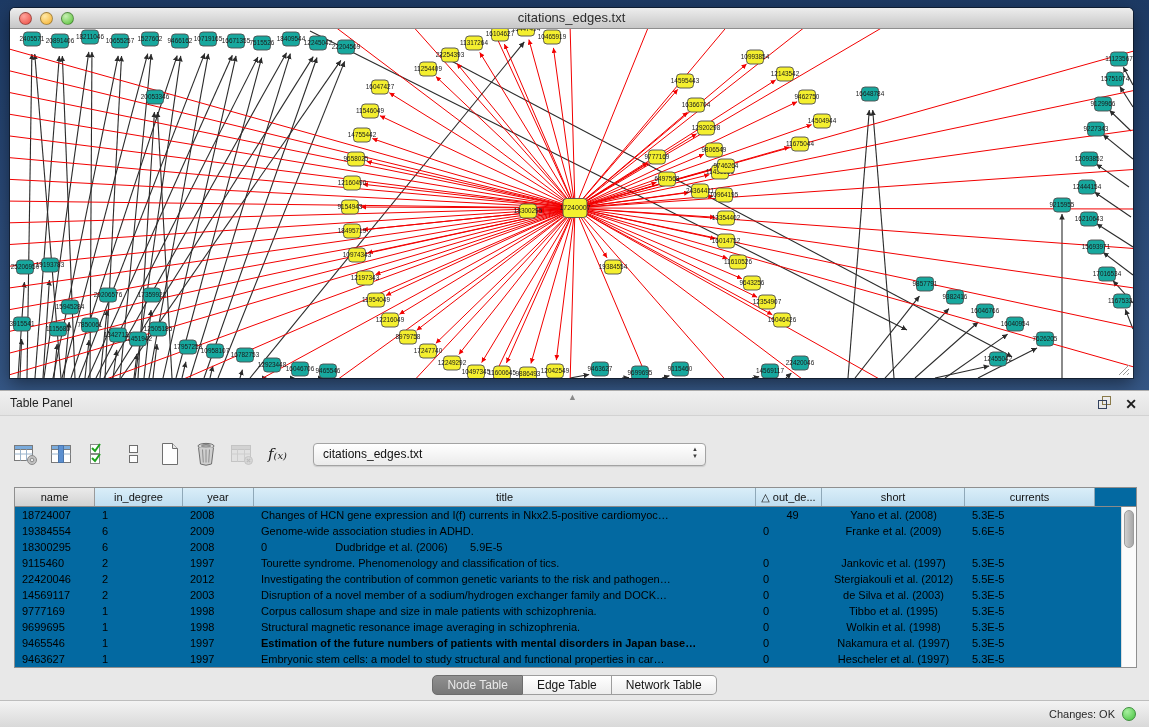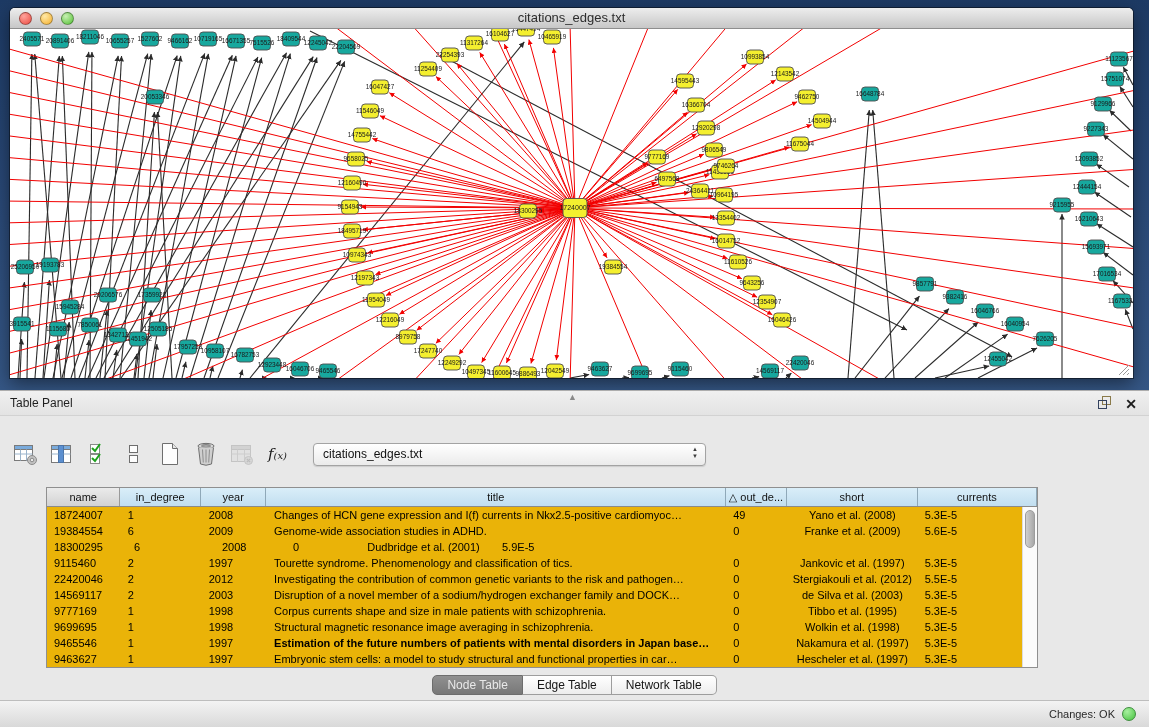--- a/index.html
+++ b/index.html
@@ -35,22 +35,22 @@
   .toolbar { position:absolute; left:12px; top:48px; height:30px; display:flex; align-items:center; gap:9px; }
   .tool-btn { width:27px; height:27px; display:flex; align-items:center; justify-content:center; cursor:pointer; }
   .tool-btn.disabled { opacity:.45; }
   .combo { margin-left:13px; width:393px; height:23px; border:1px solid #a3a3a3; border-radius:4px;
     background:linear-gradient(#ffffff,#ebebeb); font-size:12px; color:#111;
     display:flex; align-items:center; padding:0 20px 0 9px; position:relative; cursor:pointer;
     box-shadow:0 1px 1px rgba(0,0,0,.12); }
   .combo .stepper { position:absolute; right:7px; top:2px; font-size:6px; line-height:6px; color:#3c3c3c;
     display:flex; flex-direction:column; gap:1px; }
 
-  .data-table { position:absolute; left:14px; top:96px; width:992px; height:181px;
-    background:#eab308; border:1px solid #8f8f8f; overflow:hidden;margin-left:32px; }
+  .data-table { position:absolute; left:14px; top:96px; width:1123px; height:181px;
+    background:#0369a1; border:1px solid #8f8f8f; overflow:hidden; }
   .header-row { display:flex; height:19px; border-bottom:1px solid #8a8a8a; }
   .th { border-right:1px solid #8fa8b8; background:linear-gradient(#daeef9,#c1def0);
     font-size:11px; color:#111; text-align:center; line-height:18px; overflow:hidden; white-space:nowrap; cursor:pointer; }
   .th.name-col { background:linear-gradient(#ebebeb,#d2d2d2); border-right:1px solid #9a9a9a; }
   .tr { display:flex; height:16px; }
   .td { font-size:11px; line-height:16px; color:#000; padding-left:7px;
     white-space:nowrap; overflow:hidden; }
   .td.center { text-align:center; padding-left:0; }
   .vscroll { position:absolute; right:0; top:19px; bottom:0; width:15px;
     background:#fbfbfb; border-left:1px solid #dcdcdc; }
@@ -761,39 +761,39 @@
           <div class="th" style="width: 66px;">△ out_de...</div>
           <div class="th" style="width: 143px;">short</div>
           <div class="th" style="width: 130px;">currents</div>
         </div>
       <div id="table-body">
           <div class="tr">
             <div class="td" style="width: 80px;">18724007</div>
             <div class="td" style="width: 88px;">1</div>
             <div class="td" style="width: 71px;">2008</div>
             <div class="td" style="width: 502px;">Changes of HCN gene expression and I(f) currents in Nkx2.5-positive cardiomyoc…</div>
-            <div class="td" style="width: 66px;">49</div>
+            <div class="td" style="width: 66px; text-align: center;">49</div>
             <div class="td center" style="width: 143px;">Yano et al. (2008)</div>
             <div class="td" style="width: 130px;">5.3E-5</div>
           </div>
           <div class="tr">
             <div class="td" style="width: 80px;">19384554</div>
             <div class="td" style="width: 88px;">6</div>
             <div class="td" style="width: 71px;">2009</div>
             <div class="td" style="width: 502px;">Genome-wide association studies in ADHD.</div>
             <div class="td" style="width: 66px;">0</div>
             <div class="td center" style="width: 143px;">Franke et al. (2009)</div>
             <div class="td" style="width: 130px;">5.6E-5</div>
           </div>
           <div class="tr">
             <div class="td" style="width: 80px;">18300295</div>
             <div class="td" style="width: 88px;">6</div>
             <div class="td" style="width: 71px;">2008</div>
             <div class="td" style="width: 66px;">0</div>
-            <div class="td center" style="width: 143px;">Dudbridge et al. (2001)</div>
+            <div class="td center" style="width: 143px;">Dudbridge et al. (2006)</div>
             <div class="td" style="width: 130px;">5.9E-5</div>
           </div>
           <div class="tr">
             <div class="td" style="width: 80px;">9115460</div>
             <div class="td" style="width: 88px;">2</div>
             <div class="td" style="width: 71px;">1997</div>
             <div class="td" style="width: 502px;">Tourette syndrome. Phenomenology and classification of tics.</div>
             <div class="td" style="width: 66px;">0</div>
             <div class="td center" style="width: 143px;">Jankovic et al. (1997)</div>
             <div class="td" style="width: 130px;">5.3E-5</div>
@@ -813,21 +813,21 @@
             <div class="td" style="width: 71px;">2003</div>
             <div class="td" style="width: 502px;">Disruption of a novel member of a sodium/hydrogen exchanger family and DOCK…</div>
             <div class="td" style="width: 66px;">0</div>
             <div class="td center" style="width: 143px;">de Silva et al. (2003)</div>
             <div class="td" style="width: 130px;">5.3E-5</div>
           </div>
           <div class="tr">
             <div class="td" style="width: 80px;">9777169</div>
             <div class="td" style="width: 88px;">1</div>
             <div class="td" style="width: 71px;">1998</div>
-            <div class="td" style="width: 502px;">Corpus currents shape and size in male patients with schizophrenia.</div>
+            <div class="td" style="width: 502px;">Corpus callosum shape and size in male patients with schizophrenia.</div>
             <div class="td" style="width: 66px;">0</div>
             <div class="td center" style="width: 143px;">Tibbo et al. (1995)</div>
             <div class="td" style="width: 130px;">5.3E-5</div>
           </div>
           <div class="tr">
             <div class="td" style="width: 80px;">9699695</div>
             <div class="td" style="width: 88px;">1</div>
             <div class="td" style="width: 71px;">1998</div>
             <div class="td" style="width: 502px;">Structural magnetic resonance image averaging in schizophrenia.</div>
             <div class="td" style="width: 66px;">0</div>

